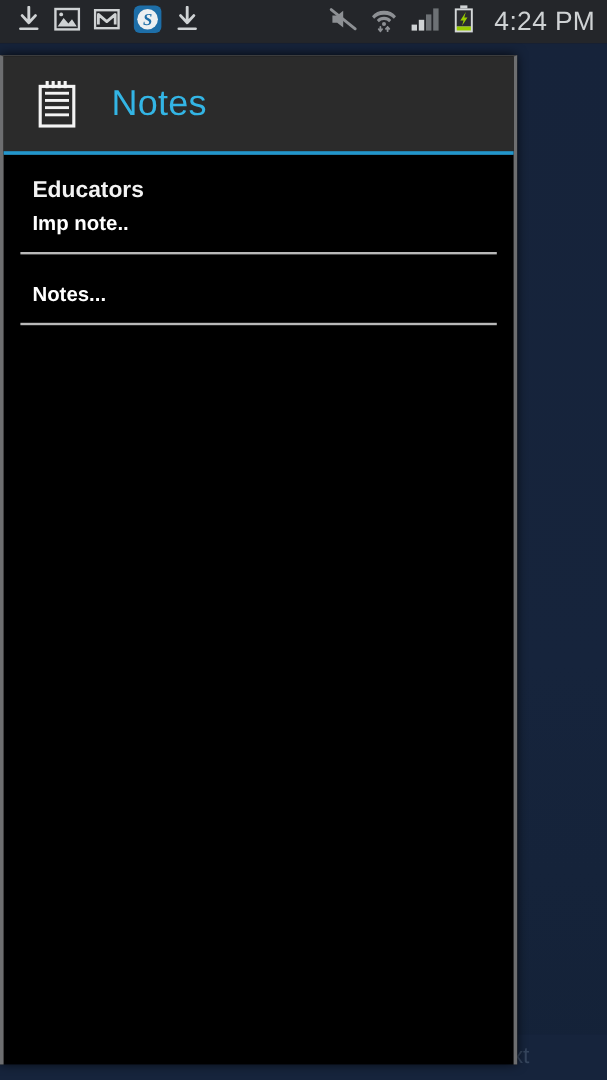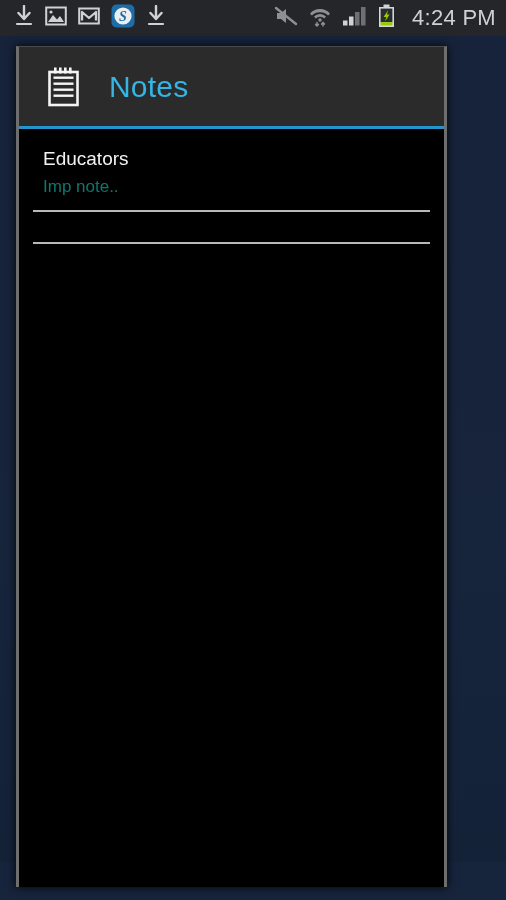--- a/index.html
+++ b/index.html
@@ -30,21 +30,21 @@
 
   .sicon { display:block; }
 
   #status-time {
     color:#cfd2d4; font-size:22px; letter-spacing:.3px;
     margin-left:7px; line-height:1;
   }
 
   
   #notes-dialog {
-    position:absolute; left:16px; top:46px;
+    position:absolute; left:0; top:46px;
     width:431px; height:841px;
     background:#000;
     border-left:3px solid #6d6e70;
     border-right:3px solid #6d6e70;
     border-top:1px solid #4a4b4d;
     box-shadow:0 0 9px rgba(0,0,0,.85);
   }
 
   #dialog-header {
     height:82px; background:#2b2b2b;
@@ -55,23 +55,23 @@
 
   #notepad-icon { width:36px; height:42px; flex:0 0 auto; }
 
   #dialog-title {
     color:#33b5e5; font-size:30px; font-weight:400;
     margin-left:26px; letter-spacing:.2px;
   }
 
   #notes-list { padding:0 14px; }
 
-  .note-item { padding:18px 10px 12px 10px; }
+  .note-item { padding:18px 10px 12px 10px;font-weight:bold; }
   .note-title { color:#f2f2f2; font-size:19px; line-height:1.25; }
-  .note-subtitle { color:#0f766e; font-size:17px; line-height:1.3; margin-top:5px; }
+  .note-subtitle { color:#ffffff; font-size:17px; line-height:1.3; margin-top:5px; }
   .note-divider { height:2px; background:#b9b9b9; margin:0 0 0 0; }
 
   
   #bottom-bar {
     position:absolute; left:0; bottom:0; width:506px; height:38px;
     display:flex; align-items:center;
     background:#16243c;
   }
   .bottom-btn {
     flex:1; text-align:center;
@@ -198,19 +198,20 @@
 
     <div id="notes-list">
 
       <div class="note-item">
         <div class="note-title">Educators</div>
         <div class="note-subtitle">Imp note..</div>
       </div>
       <div class="note-divider"></div>
 
       <div class="note-item">
+        <div class="note-subtitle">Notes...</div>
       </div>
       <div class="note-divider"></div>
 
     </div>
   </div>
 
 </div>
 
 </body></html>

